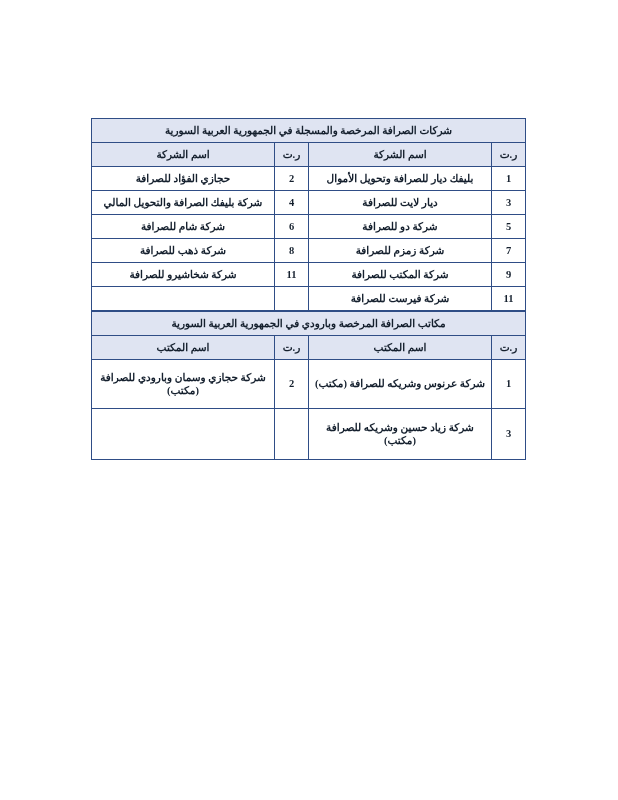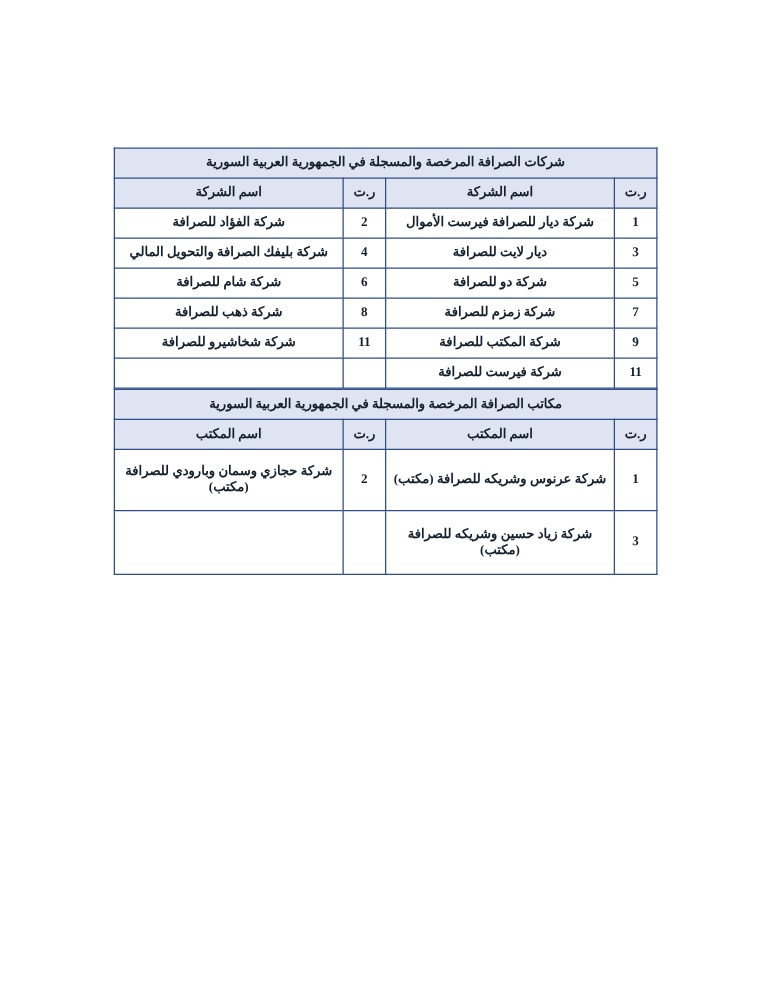--- a/index.html
+++ b/index.html
@@ -84,23 +84,23 @@
           <td class="band" colspan="4">شركات الصرافة المرخصة والمسجلة في الجمهورية العربية السورية</td>
         </tr>
         <tr>
           <td class="hdr">ر.ت</td>
           <td class="hdr">اسم الشركة</td>
           <td class="hdr">ر.ت</td>
           <td class="hdr">اسم الشركة</td>
         </tr>
         <tr>
           <td class="cell">1</td>
-          <td class="cell nm">شركة ديار للصرافة فيرست الأموال</td>
+          <td class="cell nm">بليفك ديار للصرافة وتحويل الأموال</td>
           <td class="cell">2</td>
-          <td class="cell nm">شركة الفؤاد للصرافة</td>
+          <td class="cell nm">حجازي الفؤاد للصرافة</td>
         </tr>
         <tr>
           <td class="cell">3</td>
           <td class="cell nm">ديار لايت للصرافة</td>
           <td class="cell">4</td>
           <td class="cell nm">شركة بليفك الصرافة والتحويل المالي</td>
         </tr>
         <tr>
           <td class="cell">5</td>
           <td class="cell nm">شركة دو للصرافة</td>
@@ -130,21 +130,21 @@
 
     <table class="tbl">
       <colgroup>
         <col class="c-num">
           <col class="c-name">
           <col class="c-num">
           <col class="c-name">
       </colgroup>
       <tbody>
         <tr>
-          <td class="band" colspan="4">مكاتب الصرافة المرخصة والمسجلة في الجمهورية العربية السورية</td>
+          <td class="band" colspan="4">مكاتب الصرافة المرخصة وبارودي في الجمهورية العربية السورية</td>
         </tr>
         <tr>
           <td class="hdr">ر.ت</td>
           <td class="hdr">اسم المكتب</td>
           <td class="hdr">ر.ت</td>
           <td class="hdr">اسم المكتب</td>
         </tr>
         <tr>
           <td class="cell tall">1</td>
           <td class="cell tall nm">شركة عرنوس وشريكه للصرافة (مكتب)</td>

